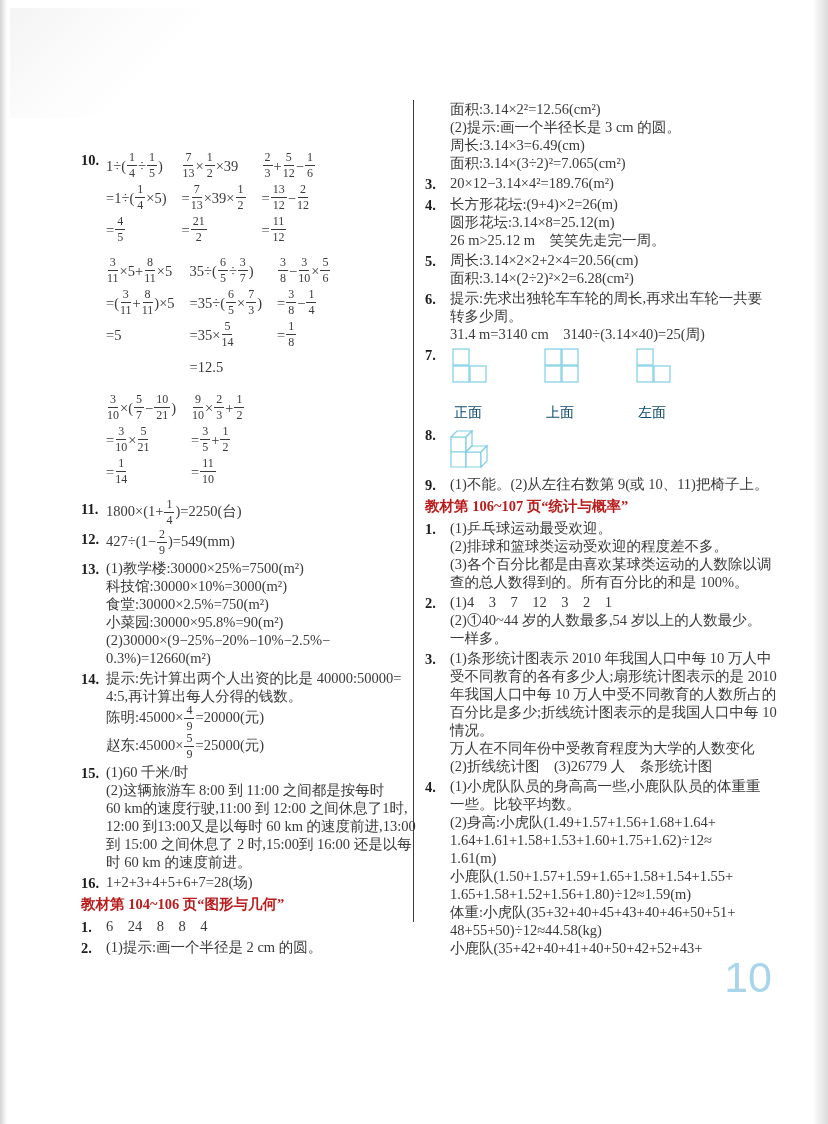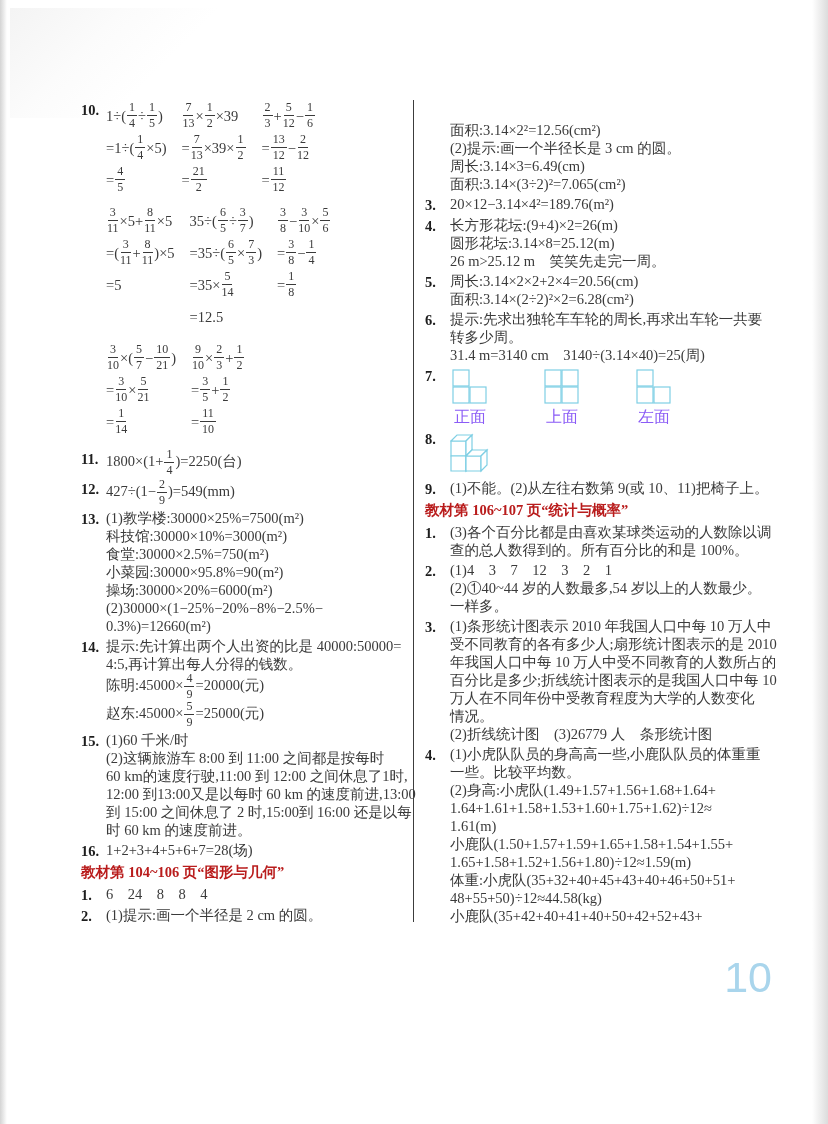--- a/index.html
+++ b/index.html
@@ -26,21 +26,21 @@
   .heading{font-weight:bold;color:#b91c1c;line-height:21px;margin:2px 0 2px 0;}
   .mgroup{display:flex;gap:15px;margin-bottom:9px;align-items:flex-start;}
   .mcol{display:flex;flex-direction:column;}
   .mline{height:32px;display:flex;align-items:center;white-space:pre;}
   .frac{display:inline-flex;flex-direction:column;align-items:center;
     vertical-align:middle;line-height:1;font-size:12px;margin:0 1px;position:relative;top:-1px;}
   .frac .fn{padding:0 2px 1.5px;border-bottom:1px solid currentColor;}
   .frac .fd{padding-top:1.5px;}
   .figrow{display:flex;gap:56px;margin:3px 0 2px 2px;}
   .figcell{display:flex;flex-direction:column;align-items:flex-start;}
-  .figlabel{font-size:16px;color:#8b5cf6;line-height:17px;margin-top:3px;margin-left:2px;}
+  .figlabel{font-size:14px;color:#0c4a6e;line-height:17px;margin-top:20px;margin-left:2px;}
   .figsvg{display:block;}
   .figsvg rect,.figsvg polygon{fill:#ffffff;stroke:var(--fig,#7fcfe4);stroke-width:1.2;}
   .cubewrap{margin:1px 0 2px 0;}
   .page-number{position:absolute;right:56px;top:956px;
     font-family:"Liberation Sans","DejaVu Sans",sans-serif;
     font-size:43px;line-height:1;color:#a9d5ec;}
 </style>
 </head>
 <body style="--fig: #7fcfe4;">
 
@@ -114,22 +114,21 @@
           <div class="line">427÷(1−<span class="frac"><span class="fn">2</span><span class="fd">9</span></span>)=549(mm)</div>
         </div>
       </div>
       <div class="prob">
         <span class="pnum">13.</span>
         <div class="pbody">
           <div class="line">(1)教学楼:30000×25%=7500(m²)</div>
           <div class="line">科技馆:30000×10%=3000(m²)</div>
           <div class="line">食堂:30000×2.5%=750(m²)</div>
           <div class="line">小菜园:30000×95.8%=90(m²)</div>
-          <div class="line">操场:30000×20%=6000(m²)</div>
-          <div class="line">(2)30000×(1−25%−20%−8%−2.5%−</div>
+          <div class="line">(2)30000×(9−25%−20%−10%−2.5%−</div>
           <div class="line">0.3%)=12660(m²)</div>
         </div>
       </div>
       <div class="prob">
         <span class="pnum">14.</span>
         <div class="pbody">
           <div class="line">提示:先计算出两个人出资的比是 40000:50000=</div>
           <div class="line">4:5,再计算出每人分得的钱数。</div>
           <div class="line">陈明:45000×<span class="frac"><span class="fn">4</span><span class="fd">9</span></span>=20000(元)</div>
           <div class="line">赵东:45000×<span class="frac"><span class="fn">5</span><span class="fd">9</span></span>=25000(元)</div>
@@ -257,41 +256,43 @@
       <div class="prob">
         <span class="pnum">9.</span>
         <div class="pbody">
           <div class="line">(1)不能。(2)从左往右数第 9(或 10、11)把椅子上。</div>
         </div>
       </div>
       <div class="heading">教材第 106~107 页“统计与概率”</div>
       <div class="prob">
         <span class="pnum">1.</span>
         <div class="pbody">
+          <div class="line">(1)乒乓球运动最受欢迎。</div>
+          <div class="line">(2)排球和篮球类运动受欢迎的程度差不多。</div>
           <div class="line">(3)各个百分比都是由喜欢某球类运动的人数除以调</div>
           <div class="line">查的总人数得到的。所有百分比的和是 100%。</div>
         </div>
       </div>
       <div class="prob">
         <span class="pnum">2.</span>
         <div class="pbody">
           <div class="line">(1)4　3　7　12　3　2　1</div>
           <div class="line">(2)①40~44 岁的人数最多,54 岁以上的人数最少。</div>
           <div class="line">一样多。</div>
         </div>
       </div>
       <div class="prob">
         <span class="pnum">3.</span>
         <div class="pbody">
           <div class="line">(1)条形统计图表示 2010 年我国人口中每 10 万人中</div>
           <div class="line">受不同教育的各有多少人;扇形统计图表示的是 2010</div>
           <div class="line">年我国人口中每 10 万人中受不同教育的人数所占的</div>
           <div class="line">百分比是多少;折线统计图表示的是我国人口中每 10</div>
+          <div class="line">情况。</div>
           <div class="line">万人在不同年份中受教育程度为大学的人数变化</div>
-          <div class="line">情况。</div>
           <div class="line">(2)折线统计图　(3)26779 人　条形统计图</div>
         </div>
       </div>
       <div class="prob">
         <span class="pnum">4.</span>
         <div class="pbody">
           <div class="line">(1)小虎队队员的身高高一些,小鹿队队员的体重重</div>
           <div class="line">一些。比较平均数。</div>
           <div class="line">(2)身高:小虎队(1.49+1.57+1.56+1.68+1.64+</div>
           <div class="line">1.64+1.61+1.58+1.53+1.60+1.75+1.62)÷12≈</div>

